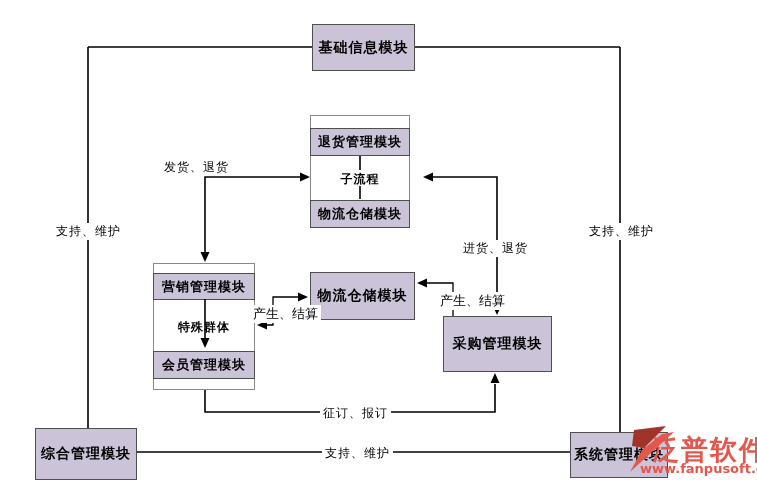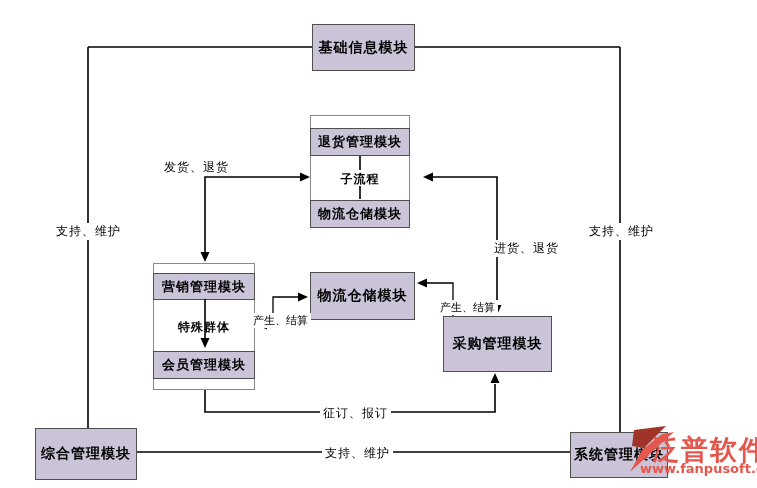--- a/index.html
+++ b/index.html
@@ -33,21 +33,21 @@
     font-weight:700;font-size:13px;letter-spacing:1px;box-sizing:border-box;
   }
   .inner-label{
     position:absolute;left:0;right:0;text-align:center;
     font-weight:700;font-size:12px;letter-spacing:1px;z-index:4;
   }
   .edge-label{
     position:absolute;background:#fff;padding:0 3px;font-size:12px;
     letter-spacing:1px;z-index:4;white-space:nowrap;
   }
-  .edge-label.small{font-size:11px;letter-spacing:0;margin-top:8px;}
+  .edge-label.small{font-size:13px;letter-spacing:0;}
   #watermark{position:absolute;z-index:6;}
   .wm-brand{
     position:absolute;left:652px;top:432px;font-size:27px;font-weight:700;
     color:var(--watermark,#e4574d);letter-spacing:2px;white-space:nowrap;
   }
   .wm-url{
     position:absolute;left:640px;top:461px;font-size:13px;font-weight:700;
     color:var(--watermark,#e4574d);white-space:nowrap;
   }
   .wm-logo{position:absolute;left:622px;top:426px;z-index:6;}
@@ -112,21 +112,21 @@
   <div class="node" style="left:35px;top:428px;width:102px;height:52px;">综合管理模块</div>
 
   <div class="node" style="left:570px;top:432px;width:98px;height:46px;">系统管理模块</div>
 
   <div class="edge-label" style="left:161px;top:159px;font-family:Liberation Mono, monospace;">发货、退货</div>
 
   <div class="edge-label" style="left:53px;top:223px;">支持、维护</div>
 
   <div class="edge-label" style="left:586px;top:223px;">支持、维护</div>
 
-  <div class="edge-label" style="left:491px;top:240px;">进货、退货</div>
+  <div class="edge-label" style="left:460px;top:240px;">进货、退货</div>
 
   <div class="edge-label small" style="left:250px;top:305px;">产生、结算</div>
 
   <div class="edge-label small" style="left:437px;top:292px;">产生、结算</div>
 
   <div class="edge-label" style="left:320px;top:405px;">征订、报订</div>
 
   <div class="edge-label" style="left:322px;top:445px;">支持、维护</div>
 
   <div id="watermark">

